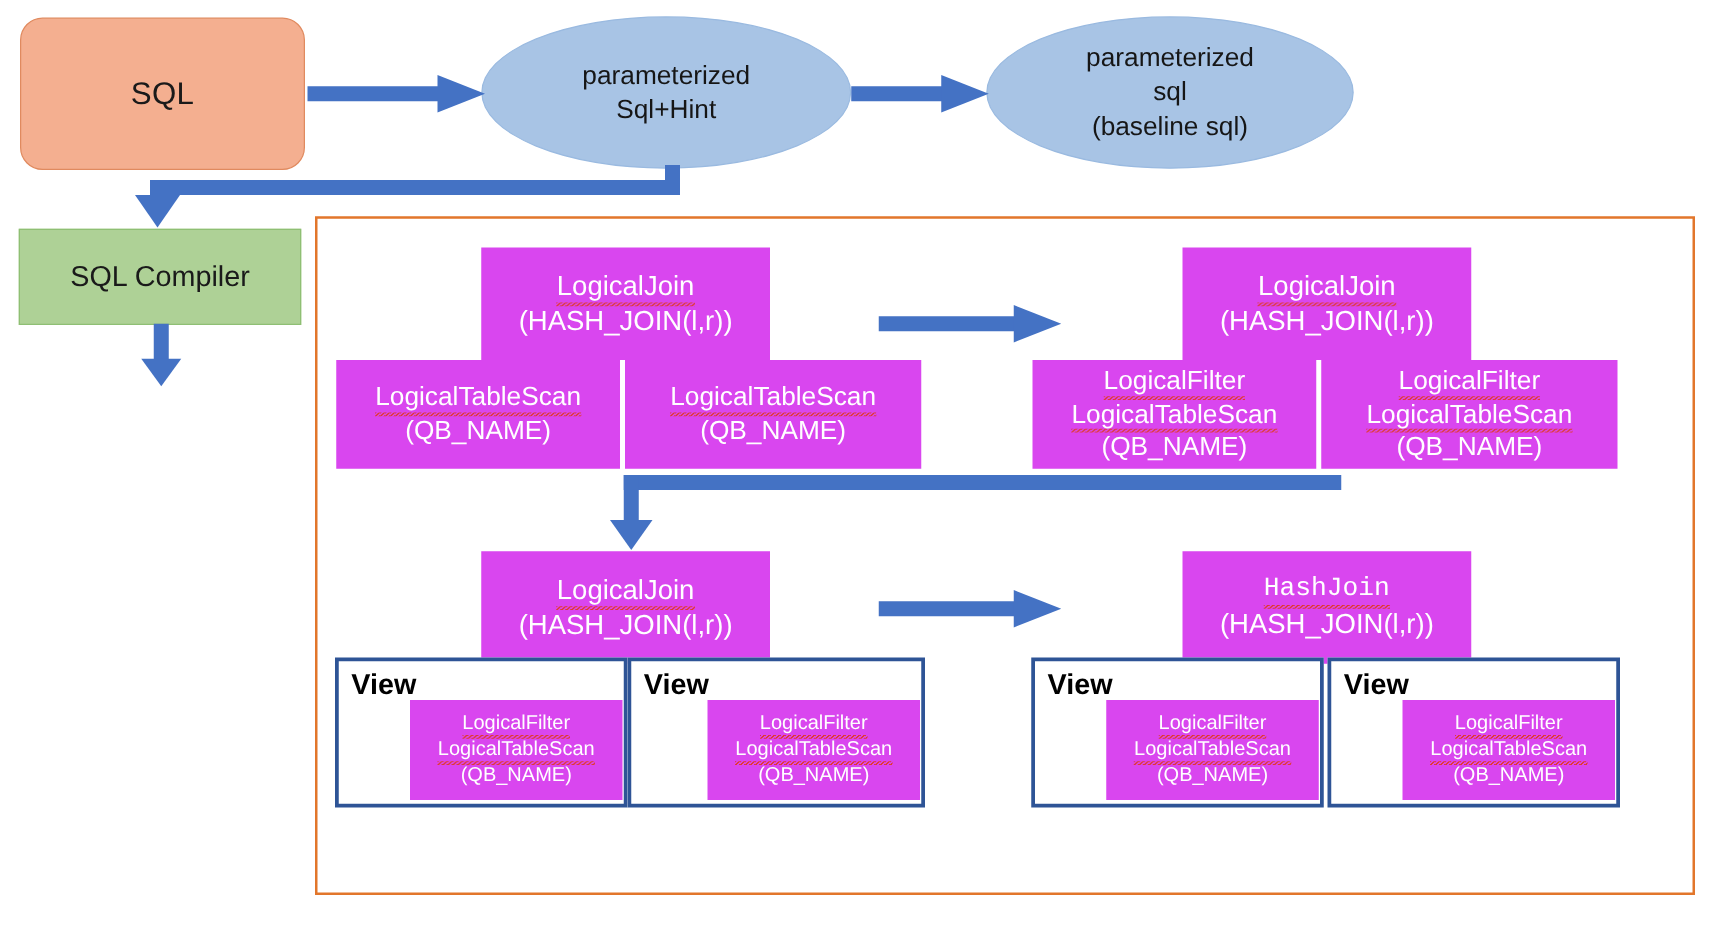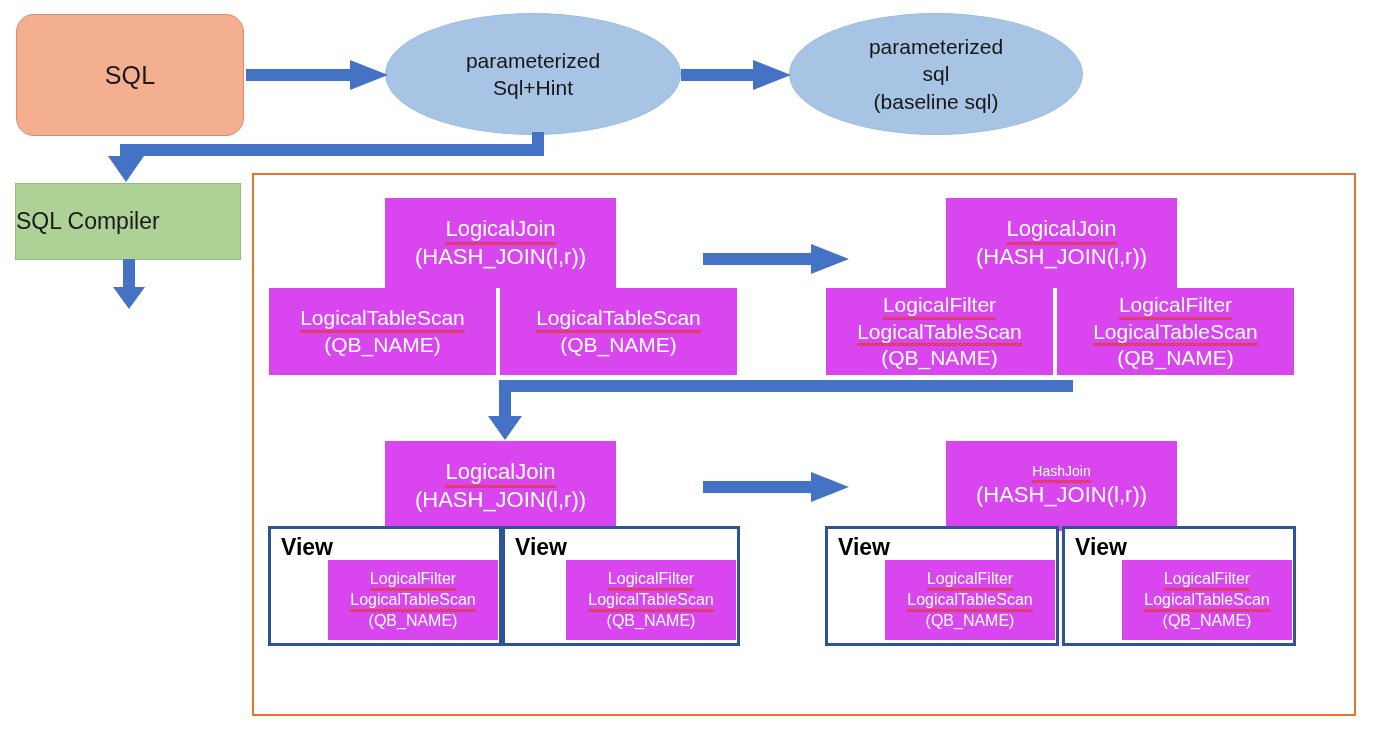--- a/index.html
+++ b/index.html
@@ -34,21 +34,21 @@
     display:flex;align-items:center;justify-content:center;
     text-align:center;
   }
   .ellipse .lbl{
     color:#161616;font-size:21px;line-height:1.30;
   }
 
   .greybox{
     background:#AED196;
     border:1px solid #8FBF74;
-    display:flex;align-items:center;
+    display:flex;align-items:center;justify-content:center;
   }
   .greybox .lbl{color:#1a1a1a;font-size:23px;}
 
   
   .gnode{
     background:#d946ef;
     display:flex;flex-direction:column;align-items:center;justify-content:center;
     text-align:right;
     color:#ffffff;
     overflow:hidden;
@@ -210,21 +210,21 @@
   </div>
 
   <svg class="arrow" style="left:703px;top:470px;" width="148" height="34" viewBox="0 0 148 34">
     <g fill="#4472C4">
         <rect x="0" y="11" width="116" height="12"></rect>
       <polygon points="108,2 146,17 108,32"></polygon>
       </g>
   </svg>
 
   <div class="abs gnode" style="left:946px;top:441px;width:231px;height:90px;">
-    <span class="ln sq" style="font-size:14px;">HashJoin</span>
+    <span class="ln sq" style="font-size:21px;font-family:Liberation Mono, monospace;">HashJoin</span>
     <span class="ln" style="font-size:22px;">(HASH_JOIN(l,r))</span>
   </div>
 
   <div class="abs viewbox" style="left:825px;top:526px;width:234px;height:120px;">
     <span class="vlabel" style="left:10px;top:5px;">View</span>
   </div>
   <div class="abs gnode" style="left:885px;top:560px;width:170px;height:80px;">
     <span class="ln sq" style="font-size:16px;">LogicalFilter</span>
     <span class="ln sq" style="font-size:16px;">LogicalTableScan</span>
     <span class="ln" style="font-size:16px;">(QB_NAME)</span>

